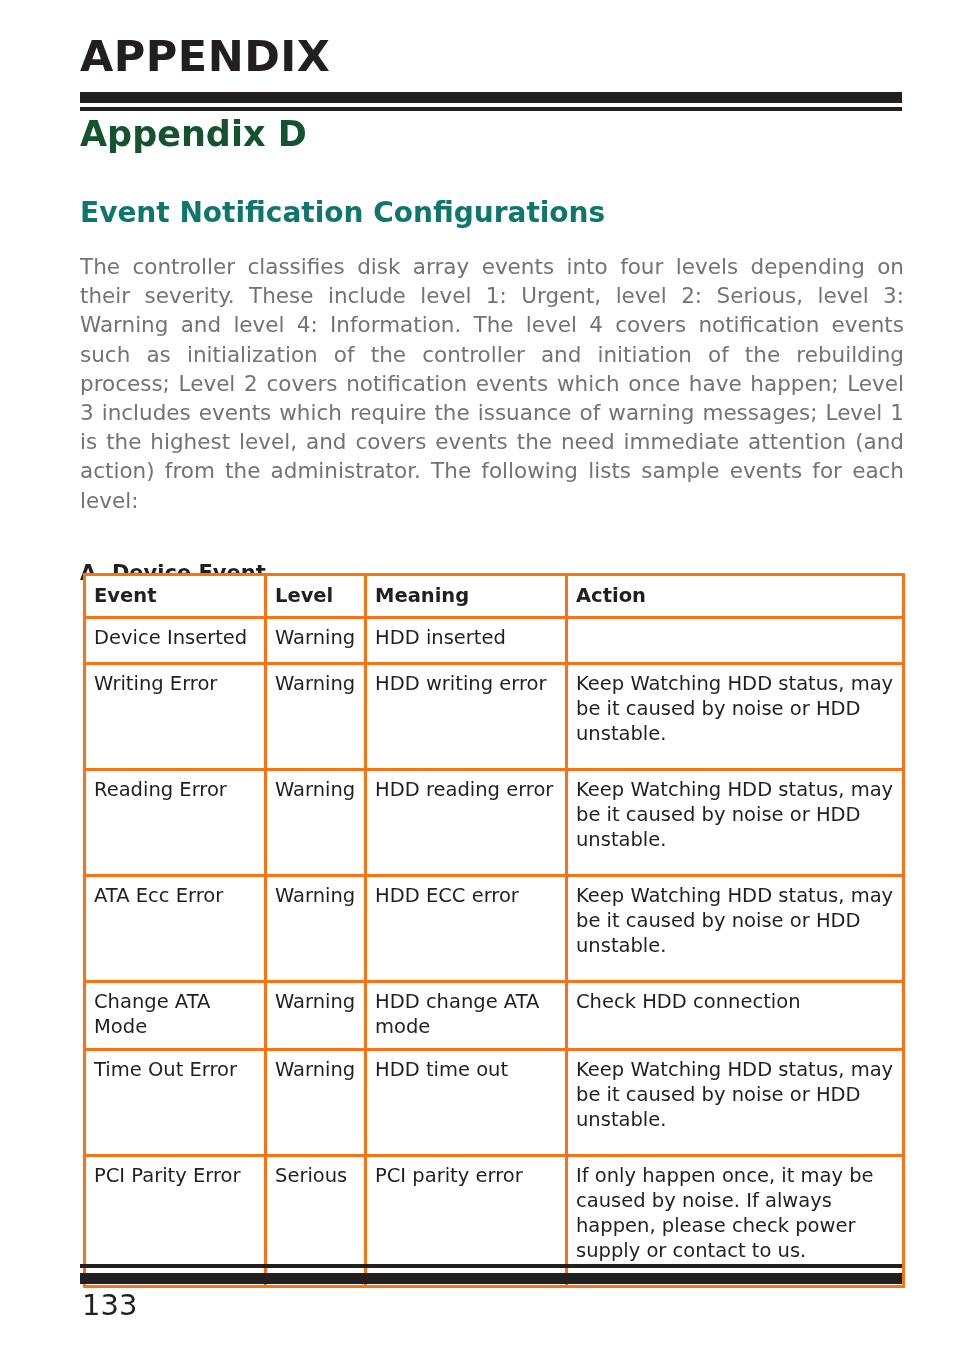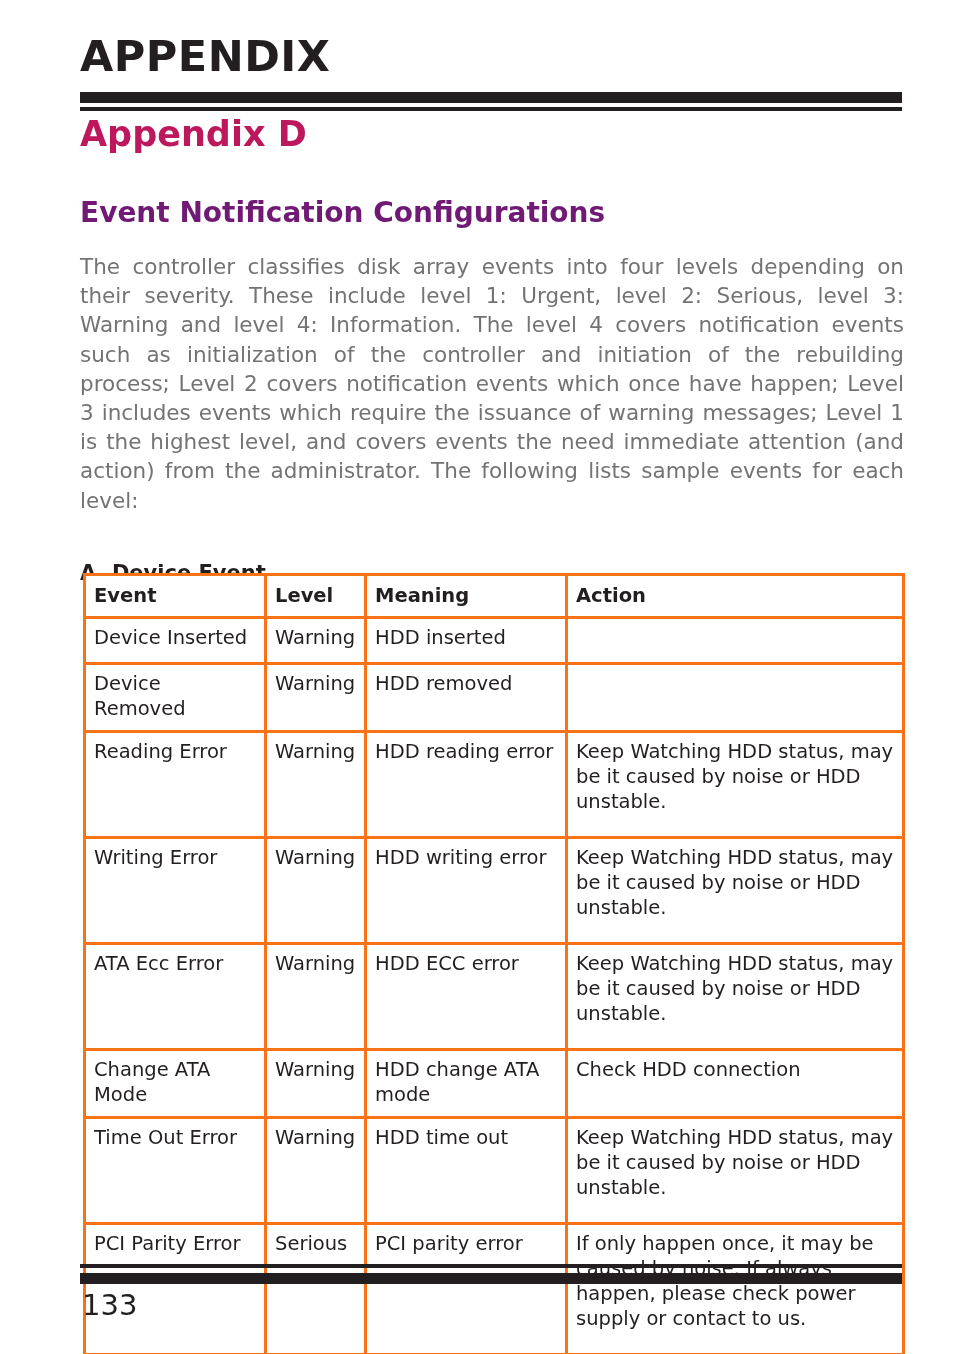--- a/index.html
+++ b/index.html
@@ -51,32 +51,32 @@
     height: 4px;
     background: #231f20;
   }
   .appendix-sub {
     position: absolute;
     left: 80px;
     top: 114px;
     font-size: 35px;
     font-weight: bold;
     line-height: 1.15;
-    color: #be185d;
+    color: #14532d;
     white-space: nowrap;
   }
 
   
   .section-heading {
     position: absolute;
     left: 80px;
     top: 196px;
     font-size: 28px;
     font-weight: bold;
-    color: #701a75;
+    color: #0f766e;
     white-space: nowrap;
   }
 
   
   .body-paragraph {
     position: absolute;
     left: 80px;
     top: 252px;
     width: 824px;
     font-size: 21.5px;
@@ -194,36 +194,30 @@
         <th>Action</th>
       </tr>
     </thead>
     <tbody>
       <tr class="row-short">
         <td>Device Inserted</td>
         <td>Warning</td>
         <td>HDD inserted</td>
         <td></td>
       </tr>
-      <tr class="row-short">
-        <td>Device Removed</td>
-        <td>Warning</td>
-        <td>HDD removed</td>
-        <td></td>
+      <tr class="row-tall">
+        <td>Writing Error</td>
+        <td>Warning</td>
+        <td>HDD writing error</td>
+        <td>Keep Watching HDD status, may be it caused by noise or HDD unstable.</td>
       </tr>
       <tr class="row-tall">
         <td>Reading Error</td>
         <td>Warning</td>
         <td>HDD reading error</td>
-        <td>Keep Watching HDD status, may be it caused by noise or HDD unstable.</td>
-      </tr>
-      <tr class="row-tall">
-        <td>Writing Error</td>
-        <td>Warning</td>
-        <td>HDD writing error</td>
         <td>Keep Watching HDD status, may be it caused by noise or HDD unstable.</td>
       </tr>
       <tr class="row-tall">
         <td>ATA Ecc Error</td>
         <td>Warning</td>
         <td>HDD ECC error</td>
         <td>Keep Watching HDD status, may be it caused by noise or HDD unstable.</td>
       </tr>
       <tr class="row-mid">
         <td>Change ATA Mode</td>

